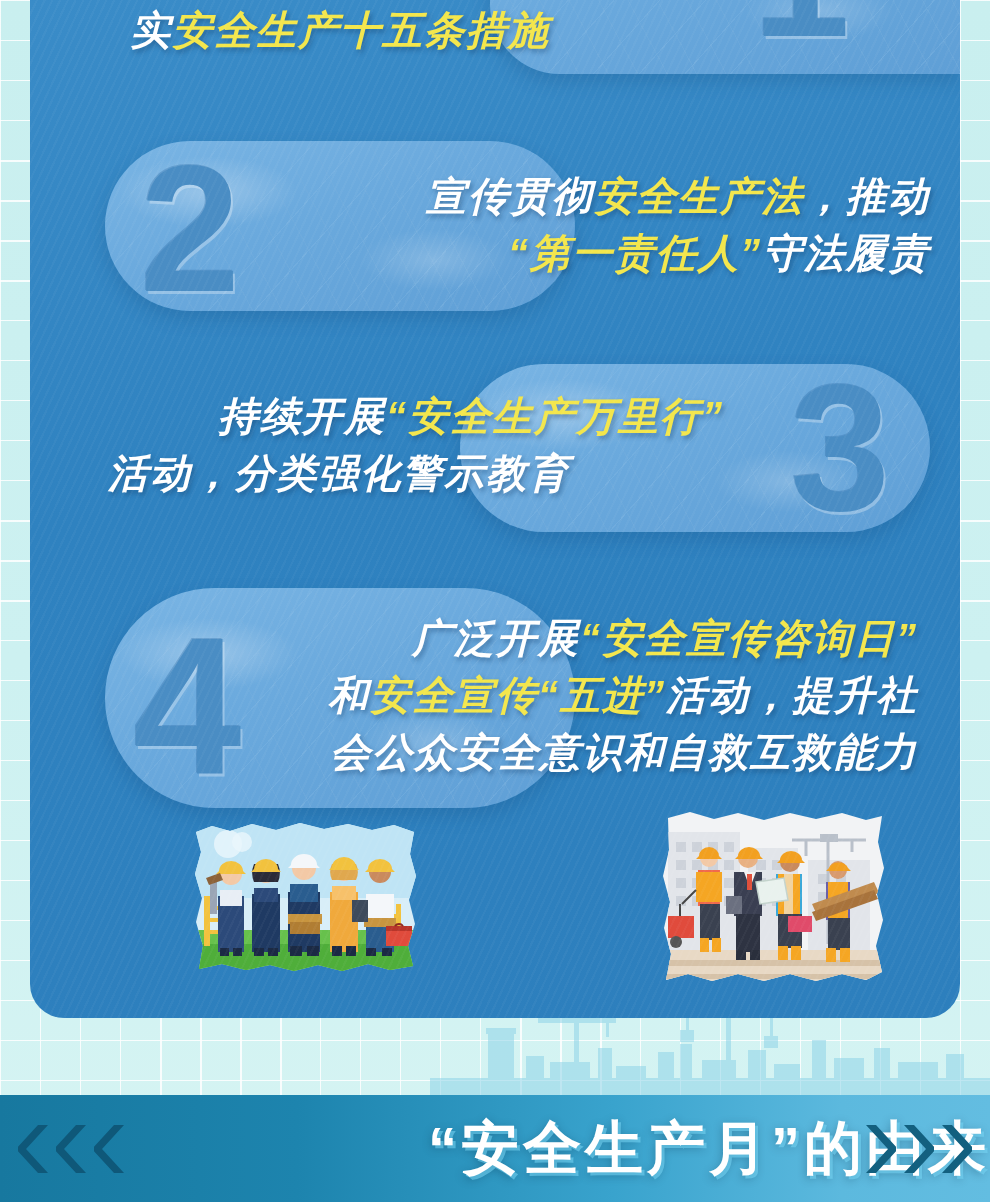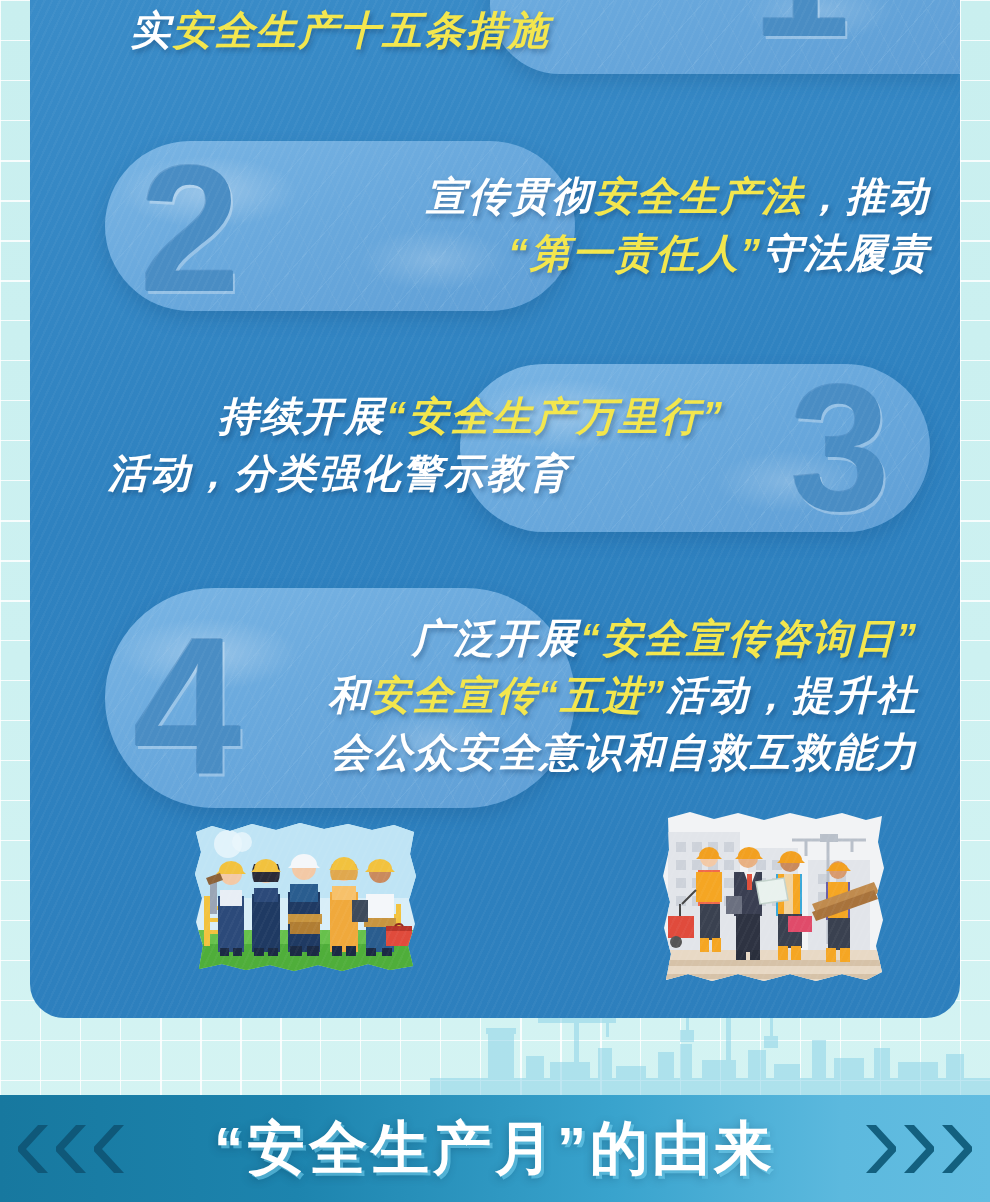--- a/index.html
+++ b/index.html
@@ -105,21 +105,21 @@
 
   
   .illus { position:absolute; }
   .illus-left  { left:160px; top:822px; width:232px; height:158px; }
   .illus-right { left:630px; top:812px; width:228px; height:182px; }
 
   
   .banner {
     position:absolute; left:0; bottom:0; width:990px; height:107px;
     background:linear-gradient(90deg,#17789f 0%,#1d84ae 30%,#39a3cd 62%,#5cb9de 85%,#63bde1 100%);
-    display:flex; align-items:center; justify-content:center;
+    display:flex; align-items:center; justify-content:flex-end;
     overflow:hidden;
   }
   .banner-title {
     color:#ffffff;
     font-family:"Liberation Sans", sans-serif;
     font-weight:700;
     font-size:58px;
     letter-spacing:4px;
     text-shadow:3px 3px 0 rgba(120,215,245,.55), 0 3px 10px rgba(0,40,65,.35);
     white-space:nowrap;

